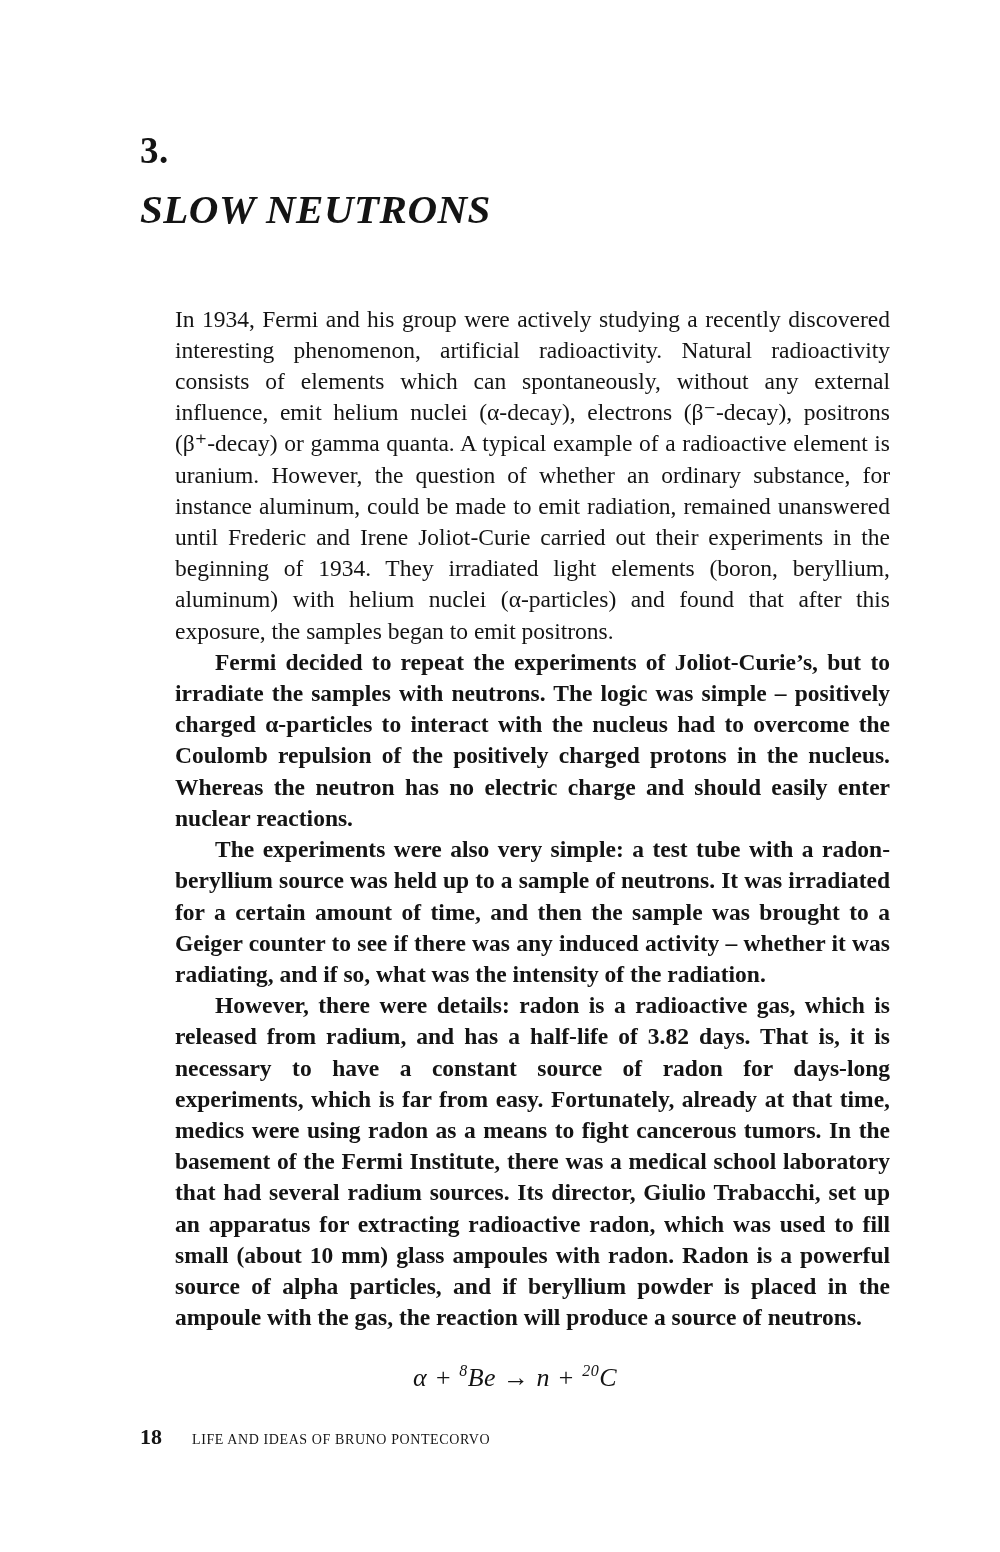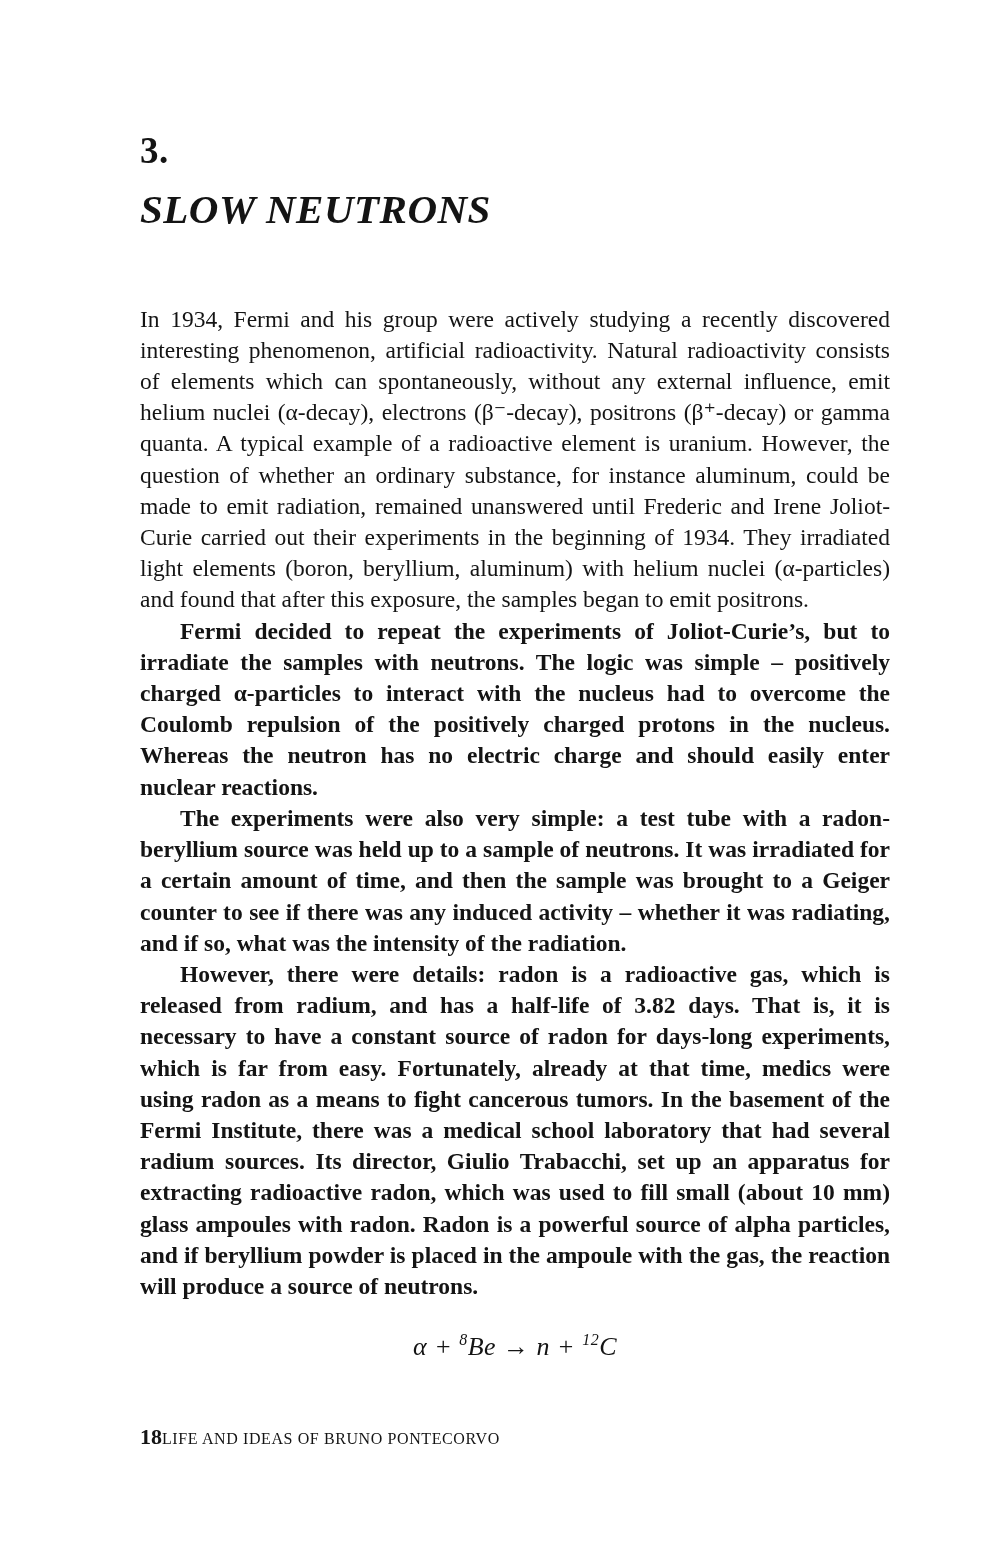--- a/index.html
+++ b/index.html
@@ -40,20 +40,21 @@
 
   .body-text {
     margin-top: 72px;
   }
 
   .para {
     font-size: 23.5px;
     line-height: 31.2px;
     text-align: justify;
     text-justify: inter-word;
+    margin-left: 35px;
   }
 
   .para.indent {
     text-indent: 40px;
     font-weight: bold;
   }
 
   .equation {
     margin-top: 30px;
     text-align: center;
@@ -76,42 +77,43 @@
     display: flex;
     align-items: baseline;
   }
 
   .page-number {
     font-size: 22px;
     font-weight: bold;
   }
 
   .running-title {
-    font-size: 16px;
+    margin-left: 30px;
+    font-size: 14px;
     letter-spacing: 0.6px;
   }
 </style>
 </head>
 <body>
 
 <div class="page">
   <div class="content">
 
     <h1 class="chapter-number">3.</h1>
 
     <h2 class="chapter-title">SLOW NEUTRONS</h2>
 
     <div class="body-text">
       <p class="para">In 1934, Fermi and his group were actively studying a recently discovered interesting phenomenon, artificial radioactivity. Natural radioactivity consists of elements which can spontaneously, without any external influence, emit helium nuclei (α-decay), electrons (β⁻-decay), positrons (β⁺-decay) or gamma quanta. A typical example of a radioactive element is uranium. However, the question of whether an ordinary substance, for instance aluminum, could be made to emit radiation, remained unanswered until Frederic and Irene Joliot-Curie carried out their experiments in the beginning of 1934. They irradiated light elements (boron, beryllium, aluminum) with helium nuclei (α-particles) and found that after this exposure, the samples began to emit positrons.</p>
       <p class="para indent">Fermi decided to repeat the experiments of Joliot-Curie’s, but to irradiate the samples with neutrons. The logic was simple – positively charged α-particles to interact with the nucleus had to overcome the Coulomb repulsion of the positively charged protons in the nucleus. Whereas the neutron has no electric charge and should easily enter nuclear reactions.</p>
       <p class="para indent">The experiments were also very simple: a test tube with a radon-beryllium source was held up to a sample of neutrons. It was irradiated for a certain amount of time, and then the sample was brought to a Geiger counter to see if there was any induced activity – whether it was radiating, and if so, what was the intensity of the radiation.</p>
       <p class="para indent">However, there were details: radon is a radioactive gas, which is released from radium, and has a half-life of 3.82 days. That is, it is necessary to have a constant source of radon for days-long experiments, which is far from easy. Fortunately, already at that time, medics were using radon as a means to fight cancerous tumors. In the basement of the Fermi Institute, there was a medical school laboratory that had several radium sources. Its director, Giulio Trabacchi, set up an apparatus for extracting radioactive radon, which was used to fill small (about 10 mm) glass ampoules with radon. Radon is a powerful source of alpha particles, and if beryllium powder is placed in the ampoule with the gas, the reaction will produce a source of neutrons.</p>
     </div>
 
-    <div class="equation"><span>α + </span><sup>8</sup><span>Be → n + </span><sup>12</sup><span>C</span></div>
+    <div class="equation"><span>α + </span><sup>8</sup><span>Be → n + </span><sup>20</sup><span>C</span></div>
 
   </div>
 
   <div class="footer">
     <span class="page-number">18</span>
     <span class="running-title">LIFE AND IDEAS OF BRUNO PONTECORVO</span>
   </div>
 </div>
 
 </body></html>

